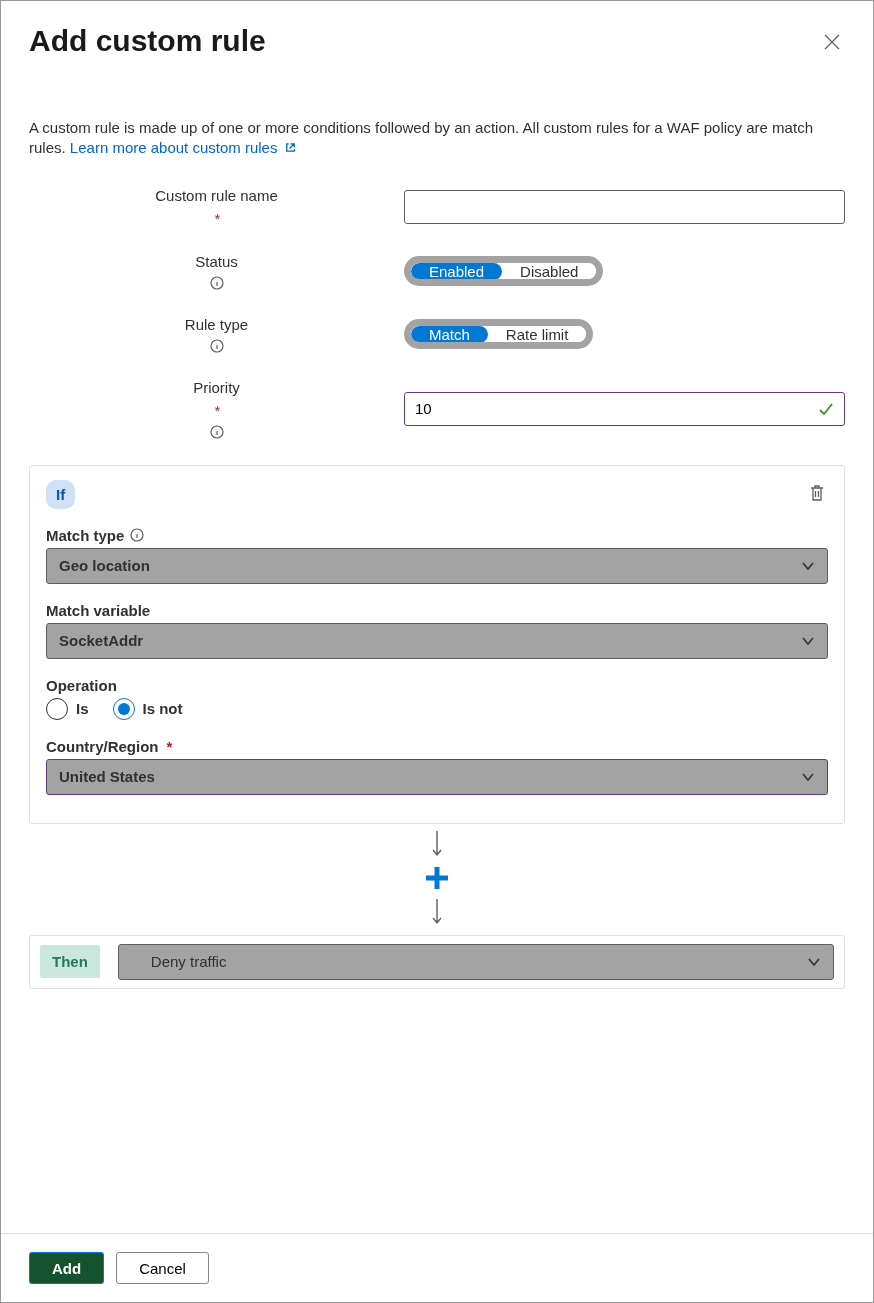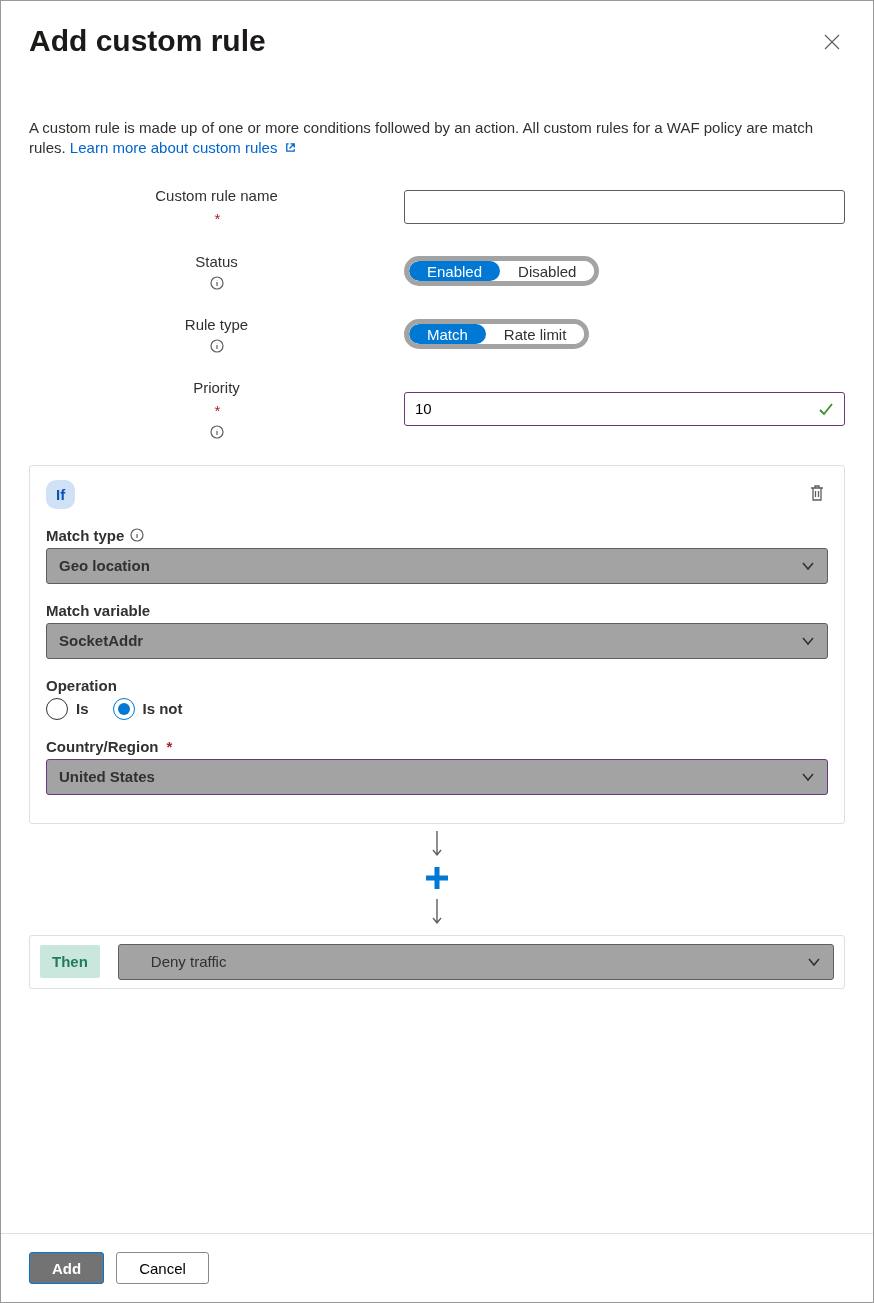--- a/index.html
+++ b/index.html
@@ -66,24 +66,25 @@
   .text-input.validated { border-color: #6b3880; padding-right: 34px; }
   .input-wrap { position: relative; }
   .input-wrap .check {
     position: absolute; right: 10px; top: 50%; transform: translateY(-50%);
     width: 18px; height: 18px;
   }
   .input-wrap .check svg { width:18px; height:18px; stroke:#3e8f27; stroke-width:1.8; fill:none;}
 
   .pill-group {
     display: inline-flex;
-    border: 5px solid #a3a3a3;
+    border: 7px solid #a3a3a3;
     border-radius: 999px;
     overflow: hidden;
     height: 30px;
+    align-items: center;
   }
   .pill {
     border: none;
     background: #fff;
     padding: 0 18px;
     font-size: 15px;
     cursor: pointer;
     color: #323130;
     font-family: inherit;
   }
@@ -167,21 +168,21 @@
   .btn {
     height: 32px;
     padding: 0 22px;
     font-size: 15px;
     border: 1px solid #8a8886;
     border-radius: 3px;
     background: #fff;
     cursor: pointer;
     font-family: inherit;
   }
-  .btn.primary { background:#737373; color:#fff; border-color:#0078d4; font-weight:600;}
+  .btn.primary { background:#14532d; color:#fff; border-color:#0078d4; font-weight:600;}
 </style>
 </head>
 <body>
 
 <div class="panel">
 
   <div class="header-row">
     <h1 class="title">Add custom rule</h1>
     <button class="close-x">
       <span>

